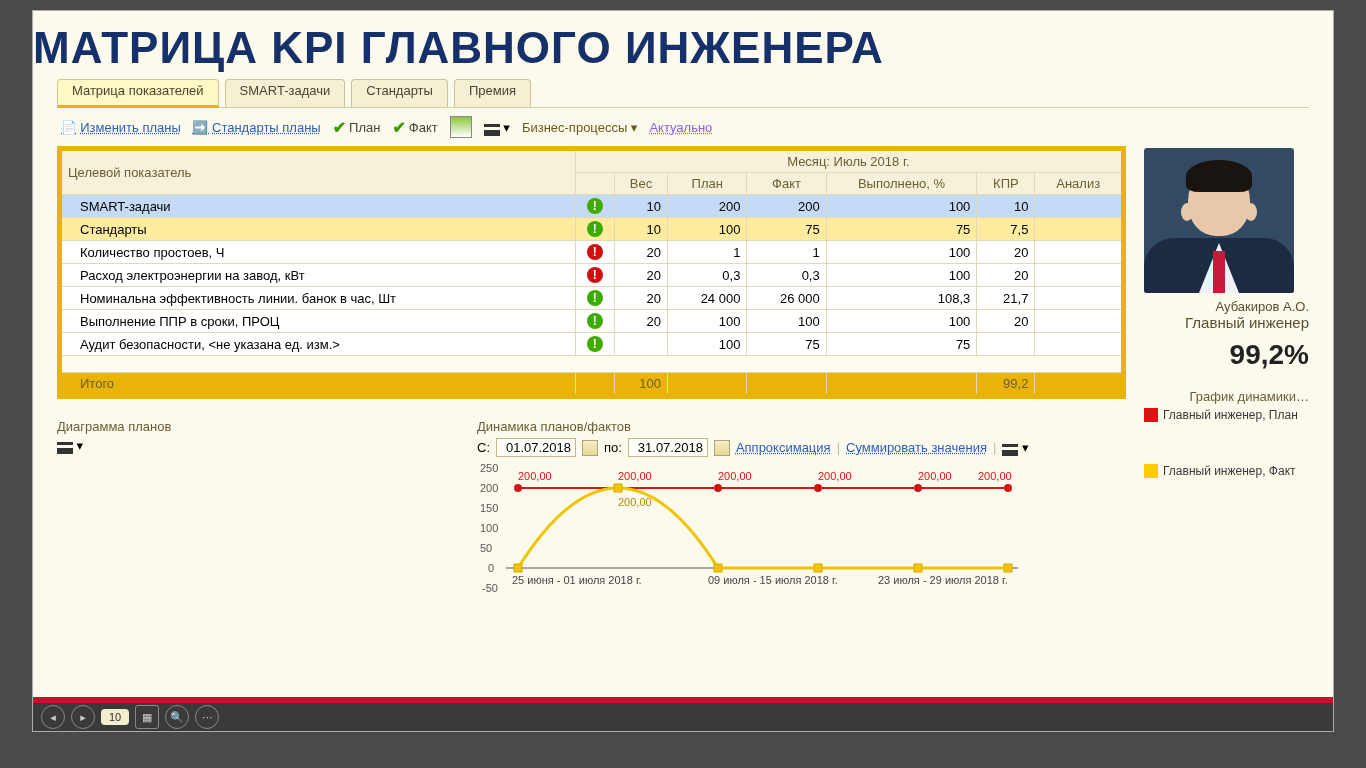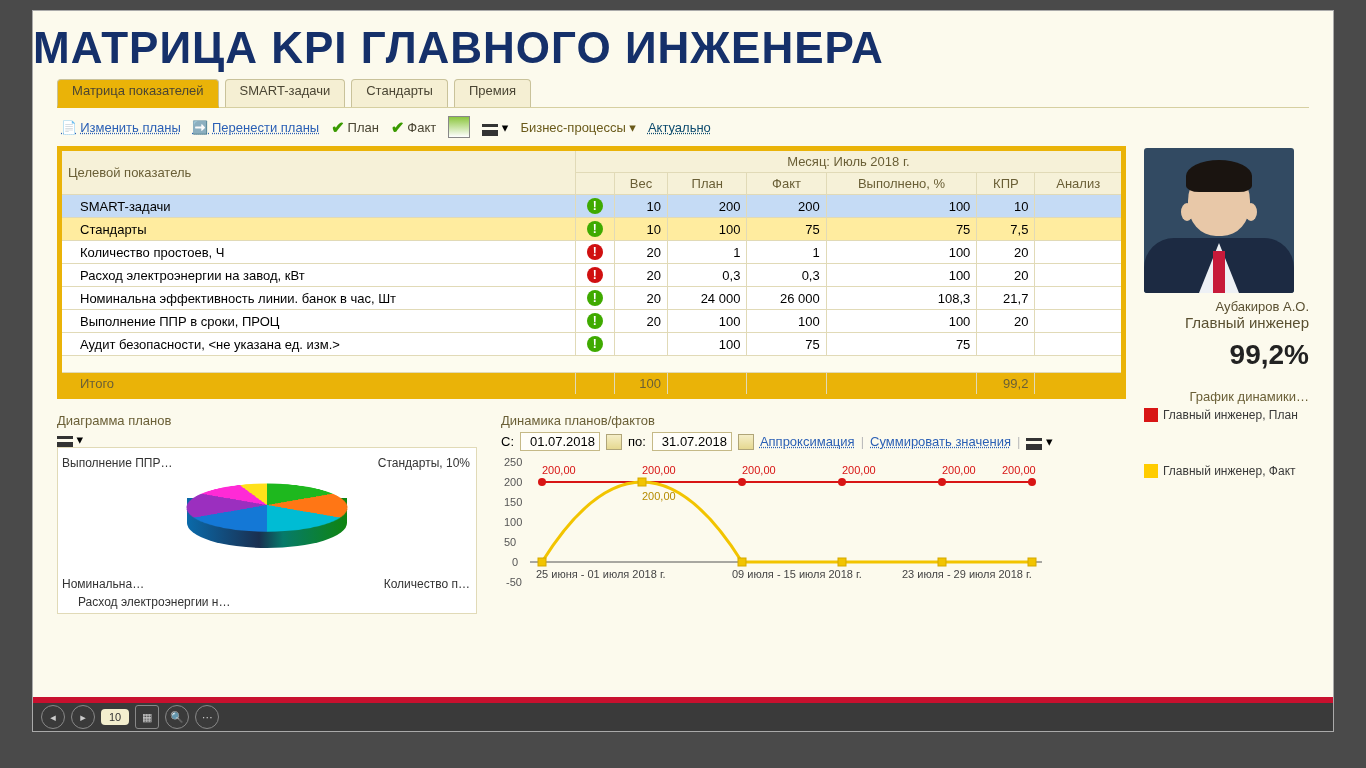--- a/index.html
+++ b/index.html
@@ -1,30 +1,30 @@
 <!DOCTYPE html>
 <html><head>
 <meta charset="utf-8">
 <style>
 html,body{margin:0;padding:0;font-family:Tahoma,Arial,sans-serif;font-size:13px;background:#4a4a4a}
 .slide{width:1300px;height:720px;margin:10px auto 0;background:#fcfaed;border:1px solid #aaa;position:relative}
 .title{font:bold 44px Arial;color:#15306a;text-align:left;letter-spacing:1px;padding:12px 0 6px}
 .content{margin:0 24px}
 .tabs{display:flex;gap:6px;border-bottom:1px solid #d6cfa1;height:28px}
 .tab{padding:3px 14px 0;border:1px solid #c9c29a;border-bottom:none;background:#f5efd3;border-radius:4px 4px 0 0;color:#4a4533;cursor:pointer}
-.tab.active{background:#eab308;border-bottom:3px solid #eab308;margin-bottom:-1px}
+.tab.active{background:#fef9c3;border-bottom:3px solid #eab308;margin-bottom:-1px}
 .toolbar{display:flex;align-items:center;gap:12px;padding:8px 4px;flex-wrap:wrap}
 .tbtn{display:inline-flex;align-items:center;gap:3px;color:#2a5fb5;text-decoration:underline dotted;cursor:pointer}
 .chk{display:inline-flex;align-items:center;gap:3px;color:#4a4533}
 .green-check{color:#3a9a00;font-size:16px;font-weight:bold}
 .icon-chart{width:20px;height:20px;background:linear-gradient(#8cc63f,#fff);border:1px solid #888;display:inline-block}
 .hamburger{display:inline-block;width:16px;border-top:3px solid #333;border-bottom:3px solid #333;height:3px;position:relative;vertical-align:middle}
 .hamburger::after{content:"";position:absolute;left:0;right:0;top:6px;border-top:3px solid #333}
 .drop{color:#6a5a1a;cursor:pointer}
-.aktual{color:#0c4a6e;text-decoration:underline dotted}
+.aktual{color:#8b5cf6;text-decoration:underline dotted}
 
 .layout{display:flex;gap:18px}
 .main{flex:1;display:flex;flex-direction:column}
 .side{width:165px;padding-top:2px;text-align:right;color:#5a5031}
 
 table.kpi{width:100%;border-collapse:collapse;border:5px solid #eab308}
 table.kpi th,table.kpi td{border:1px solid #e1dab7;padding:3px 6px;font-weight:normal}
 table.kpi .hd{background:#f6f1d8;color:#6a5f36;text-align:center}
 table.kpi .lh{background:#f6f1d8;color:#6a5f36;text-align:left}
 table.kpi td{background:#fff;text-align:right}
@@ -40,21 +40,21 @@
 .portrait .hair{position:absolute;left:50%;top:12px;transform:translateX(-50%);width:66px;height:32px;background:#1a1410;border-radius:50% 50% 20% 20%}
 .portrait .ear{position:absolute;top:55px;width:12px;height:18px;background:#e8c8a8;border-radius:50%}
 .portrait .ear.l{left:37px}.portrait .ear.r{right:37px}
 .portrait .body{position:absolute;left:50%;bottom:-10px;transform:translateX(-50%);width:150px;height:65px;background:#1c2a42;border-radius:30px 30px 0 0}
 .portrait .shirt{position:absolute;left:50%;bottom:0;transform:translateX(-50%);width:40px;height:50px;background:#eef1f5;clip-path:polygon(50% 0,100% 100%,0 100%)}
 .portrait .tie{position:absolute;left:50%;bottom:0;transform:translateX(-50%);width:12px;height:42px;background:#c71a3a}
 .emp-name{margin-top:6px;color:#5a5031}
 .emp-pos{color:#5a5031;font-size:15px}
 .emp-pct{font-size:28px;font-weight:bold;color:#222;margin-top:8px}
 
-.charts{display:flex;gap:24px;margin-top:10px}
+.charts{display:flex;margin-top:16px}
 .chartL{width:420px}
 .chartR{flex:1}
 .sect{color:#6a5f36;margin:4px 0}
 .datebox{border:1px solid #c5b987;padding:1px 4px;background:#fffef9;display:inline-block;min-width:70px;text-align:right}
 .cal{display:inline-block;width:14px;height:14px;border:1px solid #b0a578;vertical-align:middle;background:linear-gradient(#f5eec8,#e5d890)}
 .link{color:#2a5fb5;text-decoration:underline dotted;cursor:pointer}
 
 .pie{width:180px;height:110px;position:relative;margin:6px auto 0}
 .disc{position:absolute;left:10px;top:0;width:160px;height:90px;border-radius:50%;background:conic-gradient(#1eb81e 0 72deg,#ff7615 72deg 108deg,#00bcd4 108deg 180deg,#1478d6 180deg 252deg,#9b2fbf 252deg 288deg,#ff2ad6 288deg 324deg,#ffe11a 324deg 360deg);transform:perspective(350px) rotateX(58deg)}
 .rim{position:absolute;left:10px;top:38px;width:160px;height:50px;border-radius:0 0 80px 80px/0 0 25px 25px;background:linear-gradient(90deg,#0a6aaa,#1a2f50 45%,#067a6a 60%,#0f8510)}
@@ -81,21 +81,21 @@
   <div class="content">
     <div class="tabs">
       <div class="tab active">Матрица показателей</div>
       <div class="tab">SMART-задачи</div>
       <div class="tab">Стандарты</div>
       <div class="tab">Премия</div>
     </div>
 
     <div class="toolbar">
       <span class="tbtn">📄 <span>Изменить планы</span></span>
-      <span class="tbtn">➡️ <span>Перенести планы</span></span>
+      <span class="tbtn">➡️ <span>Стандарты планы</span></span>
       <span class="chk">
           <span class="green-check">✔</span>
           <span>План</span>
         </span>
       <span class="chk">
           <span class="green-check">✔</span>
           <span>Факт</span>
         </span>
       <span class="icon-chart"></span>
       <span><span class="hamburger"></span> ▾</span>
@@ -207,31 +207,20 @@
             <td>99,2</td>
                 <td></td>
           </tr>
         </tbody>
           </table>
 
         <div class="charts">
           <div class="chartL">
             <div class="sect">Диаграмма планов</div>
             <div><span class="hamburger"></span> ▾</div>
-            <div style="position:relative;border:1px solid #e1dab7;background:#fff;padding:6px 4px 4px;height:155px">
-              <span class="pielab" style="left:4px;top:8px">Выполнение ППР…</span>
-              <span class="pielab" style="right:6px;top:8px">Стандарты, 10%</span>
-              <span class="pielab" style="left:4px;bottom:22px">Номинальна…</span>
-              <span class="pielab" style="right:6px;bottom:22px">Количество п…</span>
-              <span class="pielab" style="left:20px;bottom:4px">Расход электроэнергии н…</span>
-              <div class="pie">
-                <div class="rim"></div>
-                  <div class="disc"></div>
-              </div>
-            </div>
           </div>
 
           <div class="chartR">
             <div class="sect">Динамика планов/фактов</div>
             <div style="display:flex;align-items:center;gap:6px;flex-wrap:wrap">
               <span>С:</span>
               <span class="datebox">01.07.2018</span>
               <span class="cal"></span>
               <span>по:</span>
               <span class="datebox">31.07.2018</span>

